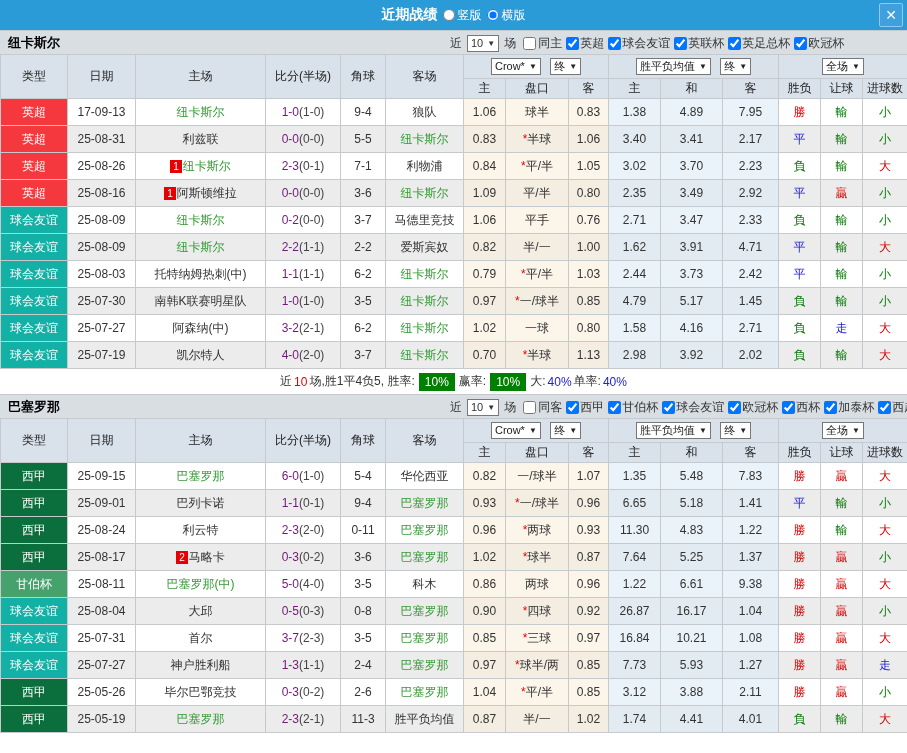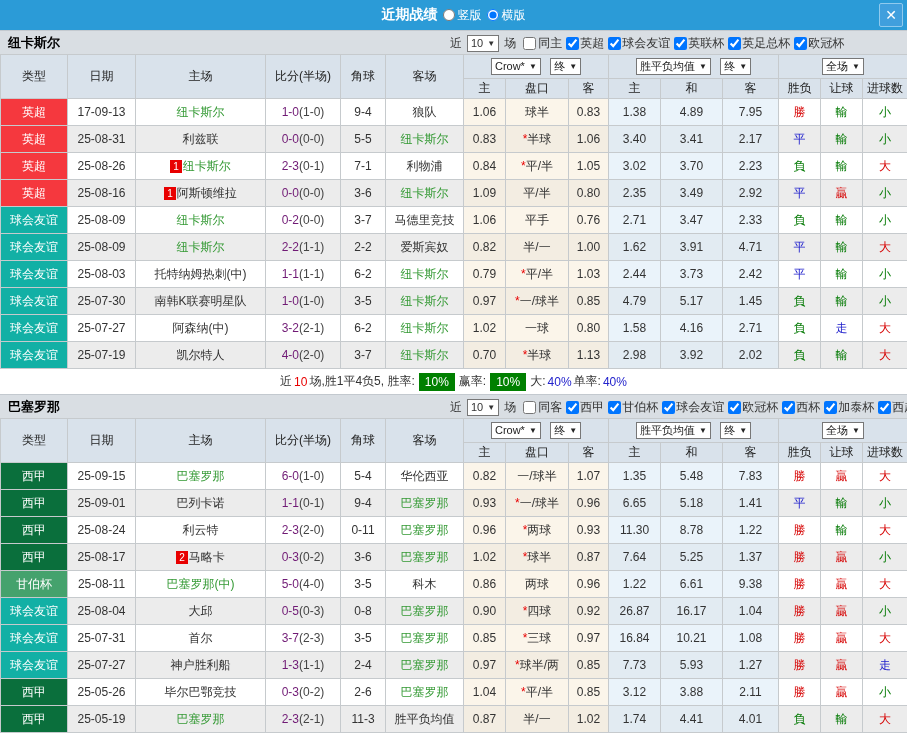--- a/index.html
+++ b/index.html
@@ -521,21 +521,21 @@
         <td class="type type-laliga">西甲</td>
         <td>25-08-24</td>
         <td><span>利云特</span></td>
         <td><span class="ft">2-3</span><span class="ht">(2-0)</span></td>
         <td>0-11</td>
         <td><span class="self">巴塞罗那</span></td>
         <td class="crow">0.96</td>
         <td class="crow"><span class="star">*</span>两球</td>
         <td class="crow">0.93</td>
         <td class="avg">11.30</td>
-        <td class="avg">8.78</td>
+        <td class="avg">4.83</td>
         <td class="avg">1.22</td>
         <td class="res" style="color: rgb(214, 0, 0);">勝</td>
         <td class="res" style="color: rgb(4, 122, 4);">輸</td>
         <td class="res" style="color: rgb(214, 0, 0);">大</td>
       </tr>
       <tr class="alt">
         <td class="type type-laliga">西甲</td>
         <td>25-08-17</td>
         <td><span class="redcard">2</span><span>马略卡</span></td>
         <td><span class="ft">0-3</span><span class="ht">(0-2)</span></td>

